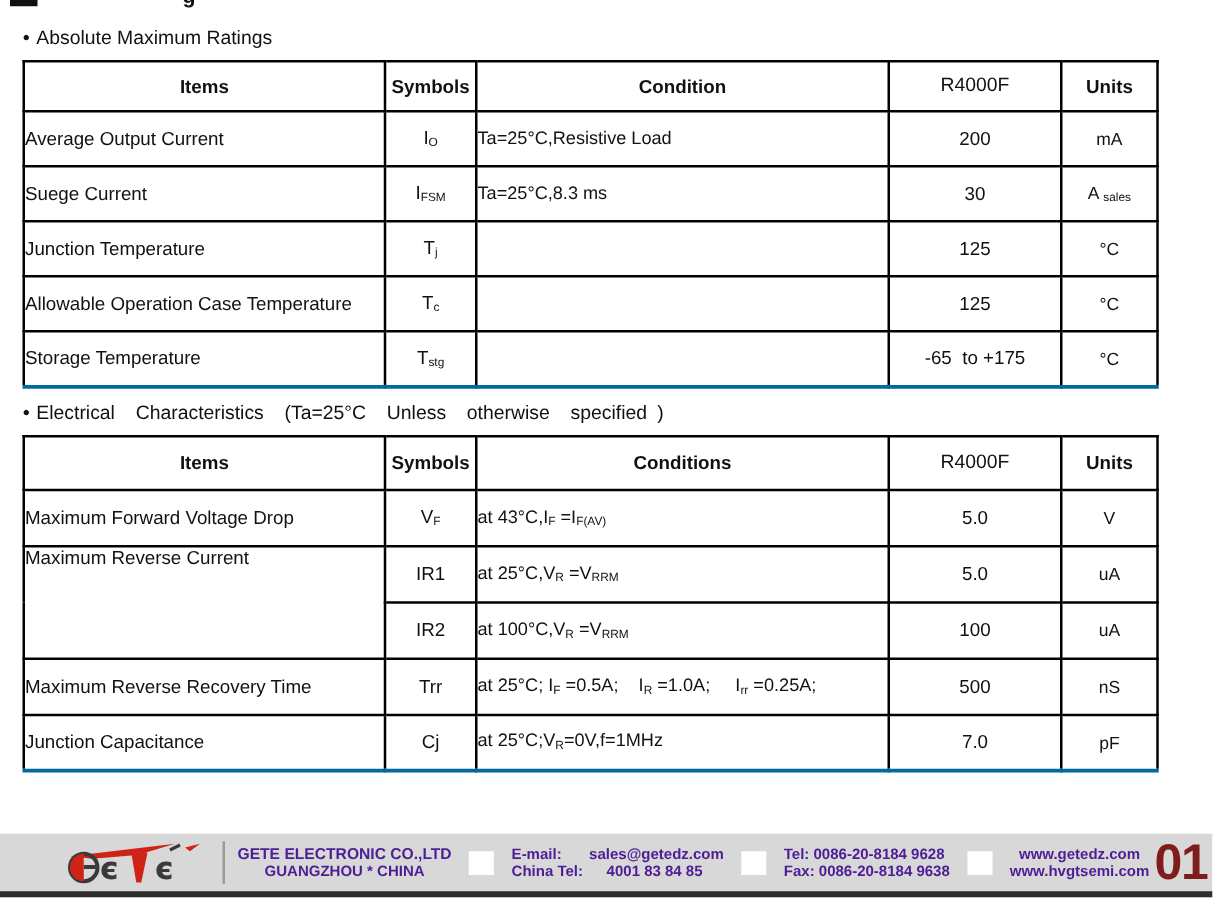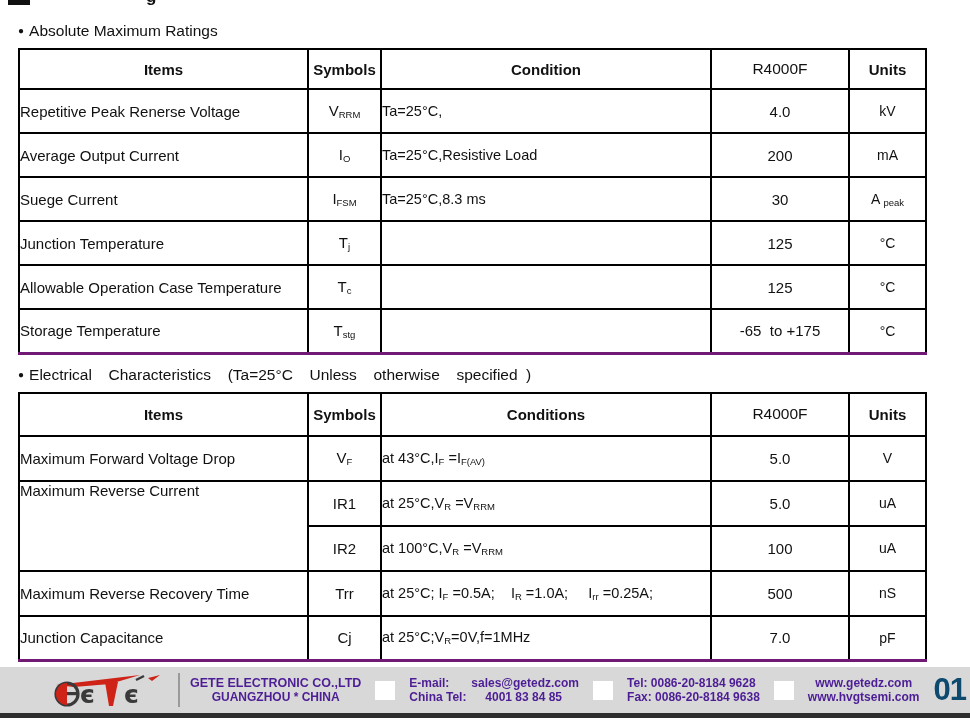--- a/index.html
+++ b/index.html
@@ -22,21 +22,21 @@
   .heading-spread{word-spacing:4px;}
   
   table.spec{
     border-collapse:collapse;margin-left:18px;table-layout:fixed;width:907px;
     font-size:15px;color:#111;
   }
   table.spec td,table.spec th{
     border:2px solid #000;vertical-align:middle;white-space:pre-wrap;
     overflow:hidden;padding:0;
   }
-  table.spec{border-bottom:3px solid #701a75;}
+  table.spec{border-bottom:3px solid #0369a1;}
   th{font-weight:bold;text-align:center;font-size:15px;}
   th.part-head{font-weight:normal;font-size:15.5px;}
   td.item-cell{text-align:left;padding-left:16px;}
   td.cond-cell{text-align:left;padding-left:16px;font-size:14.5px;}
   td.sym-cell,td.val-cell,td.unit-cell{text-align:center;}
   td.unit-cell{font-size:14px;}
   #table1 tr.head{height:40px;} #table1 tr.row{height:44px;}
   #table2 tr.head{height:43px;} #table2 tr.row{height:45px;}
   .sub{font-size:9.5px;vertical-align:-2px;letter-spacing:0;}
   
@@ -52,22 +52,22 @@
   .logo-divider{width:2px;height:34px;background:#9a9a9a;margin:0 10px 0 8px;}
   .f-block{font-weight:bold;color:#4c1d95;line-height:14px;flex:0 0 auto;}
   .company .l1{font-size:12.5px;letter-spacing:0;}
   .company .l2{font-size:12px;text-align:center;}
   .sep-square{width:20px;height:19px;background:#fff;margin:0 14px;flex:0 0 auto;}
   .pair-row{display:flex;font-size:12px;}
   .pair-row .lbl{width:62px;}
   .contact2 div{font-size:12px;}
   .webs{text-align:center;font-size:12px;}
   .page-num{
-    margin-left:auto;margin-right:4px;font-size:31px;font-weight:bold;
-    color:#0c4a6e;line-height:40px;letter-spacing:-1px;
+    margin-left:auto;margin-right:4px;font-size:40px;font-weight:bold;
+    color:#7f1d1d;line-height:40px;letter-spacing:-1px;
   }
 </style>
 </head>
 <body>
 
 <div class="top-frag">
   <div class="frag-square"></div>
   <div class="frag-text">g</div>
 </div>
 
@@ -83,39 +83,32 @@
     </colgroup>
   <tbody>
       <tr class="head">
     <th>Items</th>
     <th>Symbols</th>
     <th>Condition</th>
     <th class="part-head">R4000F</th>
     <th>Units</th>
   </tr>
   <tr class="row">
-    <td class="item-cell">Repetitive Peak Renerse Voltage</td>
-    <td class="sym-cell"><span>V</span><span class="sub">RRM</span></td>
-    <td class="cond-cell"><span>Ta=25°C,</span></td>
-    <td class="val-cell">4.0</td>
-    <td class="unit-cell"><span>kV</span></td>
-  </tr>
-  <tr class="row">
     <td class="item-cell">Average Output Current</td>
     <td class="sym-cell"><span>I</span><span class="sub">O</span></td>
     <td class="cond-cell"><span>Ta=25°C,Resistive Load</span></td>
     <td class="val-cell">200</td>
     <td class="unit-cell"><span>mA</span></td>
   </tr>
   <tr class="row">
     <td class="item-cell">Suege Current</td>
     <td class="sym-cell"><span>I</span><span class="sub">FSM</span></td>
     <td class="cond-cell"><span>Ta=25°C,8.3 ms</span></td>
     <td class="val-cell">30</td>
-    <td class="unit-cell"><span>A </span><span class="sub">peak</span></td>
+    <td class="unit-cell"><span>A </span><span class="sub">sales</span></td>
   </tr>
   <tr class="row">
     <td class="item-cell">Junction Temperature</td>
     <td class="sym-cell"><span>T</span><span class="sub">j</span></td>
     <td class="cond-cell"></td>
     <td class="val-cell">125</td>
     <td class="unit-cell"><span>°C</span></td>
   </tr>
   <tr class="row">
     <td class="item-cell">Allowable Operation Case Temperature</td>

